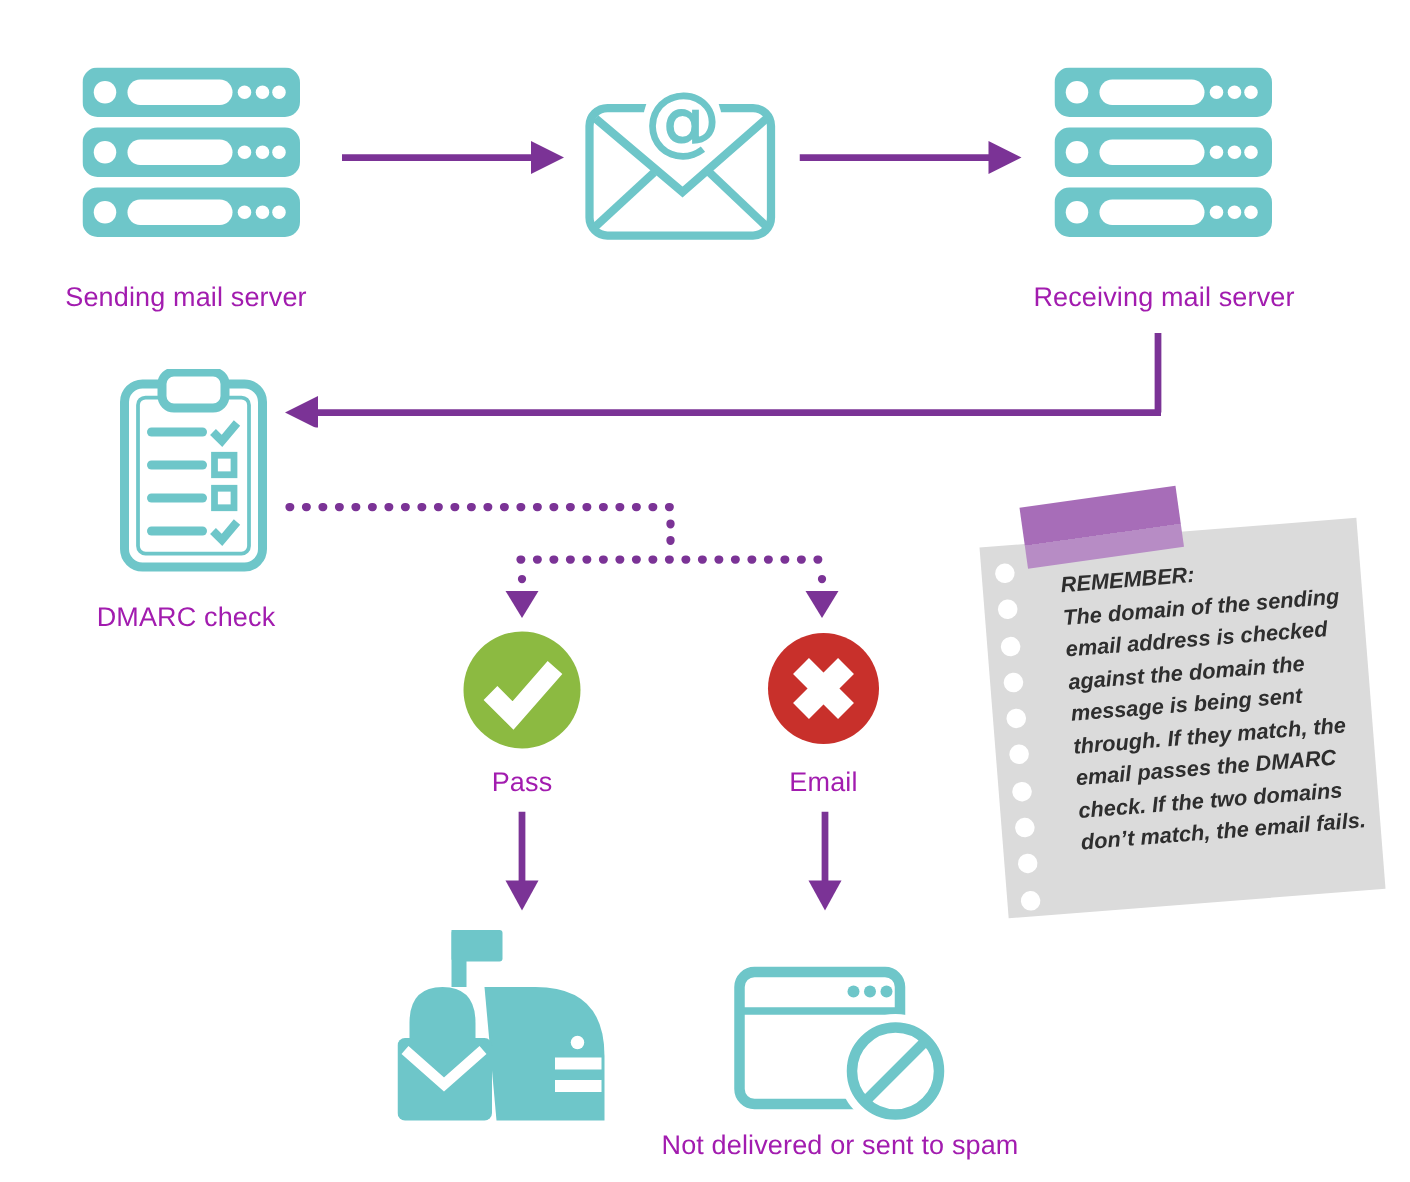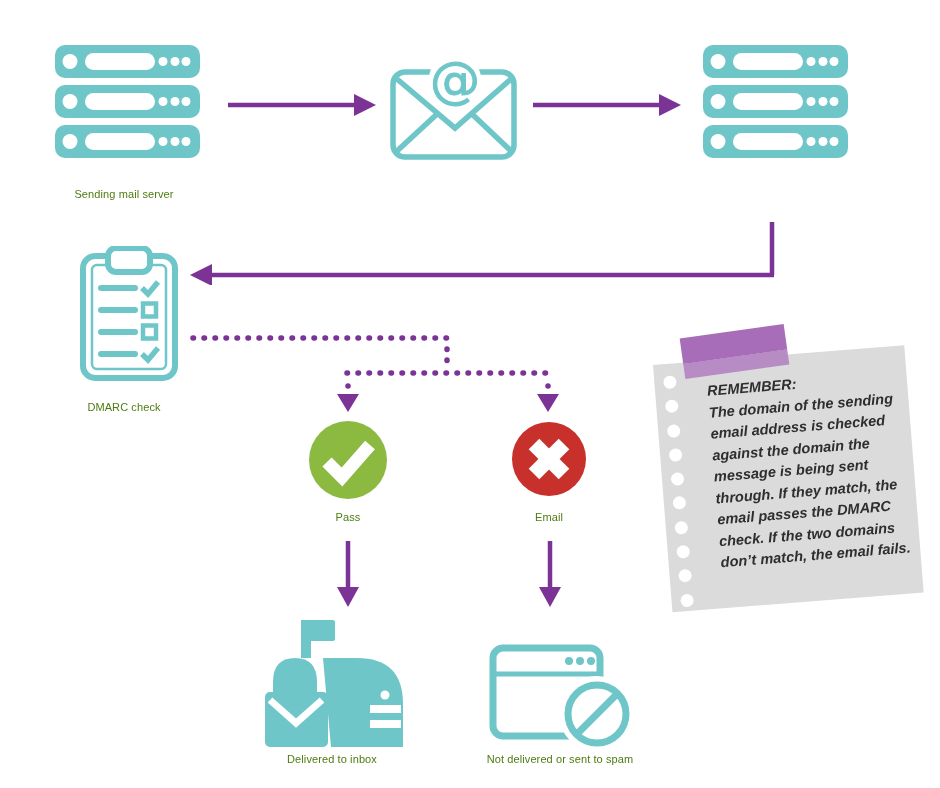--- a/index.html
+++ b/index.html
@@ -2,21 +2,21 @@
 <html><head>
 <meta charset="utf-8">
 <style>
   html,body{margin:0;padding:0;background:#ffffff;}
   .canvas{
     position:relative;width:940px;height:788px;background:#ffffff;overflow:hidden;
     font-family:"Liberation Sans",sans-serif;
   }
   .abs{position:absolute;}
   .node-label{
-    position:absolute;text-align:center;font-size:11px;color:#4d7c0f;
+    position:absolute;text-align:center;font-size:18px;color:#a21caf;
     letter-spacing:.1px;
   }
   
   .note{
     position:absolute;left:653px;top:365px;width:252px;height:248px;
     background:#dbdbdb;transform:rotate(-4.5deg);transform-origin:top left;
   }
   .note-holes{position:absolute;left:9px;top:12px;width:14px;height:226px;}
   .note-hole{width:13px;height:13px;border-radius:50%;background:#ffffff;margin-bottom:11.3px;}
   .note-text{
@@ -100,20 +100,21 @@
       <circle cx="108" cy="56.5" r="4.5"></circle>
         <circle cx="120" cy="56.5" r="4.5"></circle>
         <circle cx="131" cy="56.5" r="4.5"></circle>
       <circle cx="15" cy="96.5" r="7.5"></circle>
         <rect x="30" y="88" width="70" height="17" rx="8.5"></rect>
       <circle cx="108" cy="96.5" r="4.5"></circle>
         <circle cx="120" cy="96.5" r="4.5"></circle>
         <circle cx="131" cy="96.5" r="4.5"></circle>
     </g>
   </svg>
+  <div class="node-label" style="left:676px;top:188px;width:200px;">Receiving mail server</div>
 
   <svg class="abs" style="left:182px;top:215px;" width="600" height="70" viewBox="0 0 600 70">
     <line x1="590" y1="7" x2="590" y2="60" stroke="#7B3396" stroke-width="4.5"></line>
     <line x1="26" y1="60" x2="592" y2="60" stroke="#7B3396" stroke-width="4.5"></line>
     <polygon points="30,49 30,71 8,60" fill="#7B3396"></polygon>
   </svg>
 
   <svg class="abs" style="left:78px;top:246px;" width="100" height="136" viewBox="0 0 100 136">
     <rect x="5" y="10" width="92" height="122" rx="12" fill="#ffffff" stroke="#6EC6C9" stroke-width="6"></rect>
     <rect x="14" y="19" width="74" height="104" rx="5" fill="none" stroke="#6EC6C9" stroke-width="2.5"></rect>
@@ -177,21 +178,20 @@
       <path d="M58,46 L92,46 Q138,46 138,92 L138,135 L66,135 Z"></path>
       <rect x="0" y="80" width="63" height="55" rx="5"></rect>
     </g>
     <polyline points="5,88 31,111 57,88" fill="none" stroke="#ffffff" stroke-width="7"></polyline>
     <g fill="#ffffff">
       <circle cx="120" cy="83" r="4.5"></circle>
       <rect x="105" y="93" width="31" height="8"></rect>
       <rect x="105" y="108" width="31" height="8"></rect>
     </g>
   </svg>
-  <div class="node-label" style="left:232px;top:753px;width:200px;">Delivered to inbox</div>
 
   <svg class="abs" style="left:485px;top:640px;" width="152" height="112" viewBox="0 0 152 112">
     <rect x="8" y="8" width="107" height="88" rx="10" fill="#ffffff" stroke="#6EC6C9" stroke-width="7"></rect>
     <line x1="8" y1="34" x2="115" y2="34" stroke="#6EC6C9" stroke-width="5"></line>
     <g fill="#6EC6C9">
       <circle cx="84" cy="21" r="4"></circle>
         <circle cx="95" cy="21" r="4"></circle>
         <circle cx="106" cy="21" r="4"></circle>
     </g>
     <circle cx="112" cy="74" r="38" fill="#ffffff"></circle>

